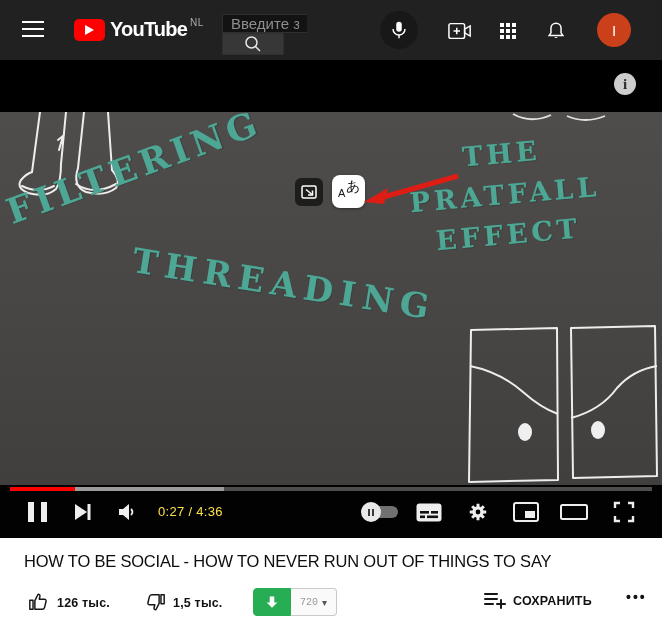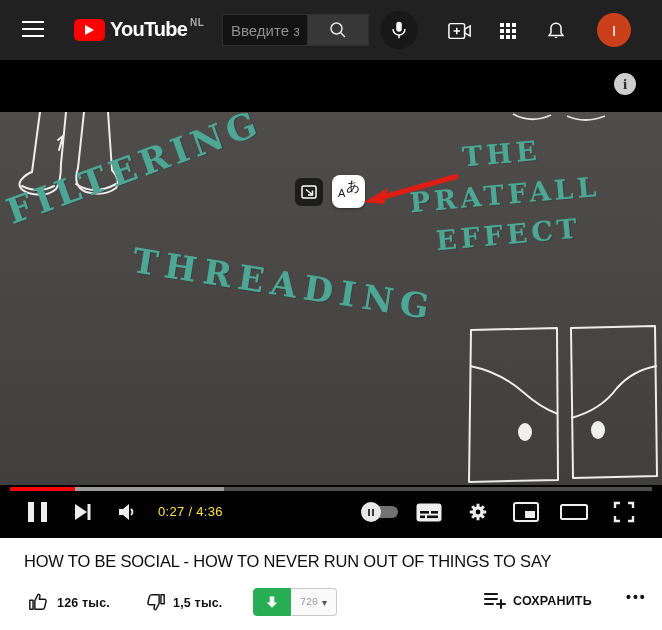--- a/index.html
+++ b/index.html
@@ -7,22 +7,22 @@
   #app { position:relative; width:662px; height:630px; background:#fff; overflow:hidden; }
 
   
   .header { position:absolute; left:0; top:0; width:662px; height:60px; background:#212121; }
   .hamburger { position:absolute; left:22px; top:21px; width:24px; height:18px; cursor:pointer; }
   .hamburger span { display:block; width:22px; height:2px; background:#fff; margin-bottom:5px; }
   .logo { position:absolute; left:74px; top:18px; display:flex; align-items:center; cursor:pointer; }
   .logo-box { width:31px; height:22px; background:#ff0000; border-radius:5px; position:relative; }
   .logo-box::after { content:""; position:absolute; left:11px; top:6px; border-left:9px solid #fff; border-top:5px solid transparent; border-bottom:5px solid transparent; }
   .logo-text { color:#fff; font-size:20px; font-weight:700; letter-spacing:-0.8px; margin-left:5px; }
-  .logo-badge { color:#aaa; font-size:10px; margin-left:3px; position:relative; top:-7px; letter-spacing:0.5px;font-weight:bold; }
-  .search-wrap { position:absolute; left:222px; top:14px; height:32px; display:flex; }
+  .logo-badge { color:#aaa; font-size:10px; margin-left:3px; position:relative; top:-7px; letter-spacing:0.5px; }
+  .search-wrap { position:absolute; left:222px; top:14px; height:32px; display:flex;flex-direction:column; }
   .search-input { width:85px; height:32px; background:#131313; border:1px solid #2f2f2f; border-right:none; color:#bdbdbd; font-size:15px; padding:0 8px; outline:none; font-family:"Liberation Sans", sans-serif; }
   .search-input::placeholder { color:#8f8f8f; }
   .search-btn { width:62px; height:32px; background:#373737; border:1px solid #2f2f2f; display:flex; align-items:center; justify-content:center; cursor:pointer; }
   .mic-btn { position:absolute; left:380px; top:11px; width:38px; height:38px; border-radius:50%; background:#181818; display:flex; align-items:center; justify-content:center; cursor:pointer; }
   .hdr-icon-btn { position:absolute; top:19px; width:24px; height:24px; display:flex; align-items:center; justify-content:center; cursor:pointer; }
   .apps-grid { display:grid; grid-template-columns:repeat(3,4px); grid-template-rows:repeat(3,4px); gap:2px; }
   .apps-grid i { background:#fff; width:4px; height:4px; display:block; }
   .avatar { position:absolute; left:597px; top:13px; width:34px; height:34px; border-radius:50%; background:#c9401a; color:#fff; font-size:15px; display:flex; align-items:center; justify-content:center; cursor:pointer; }
 
   

